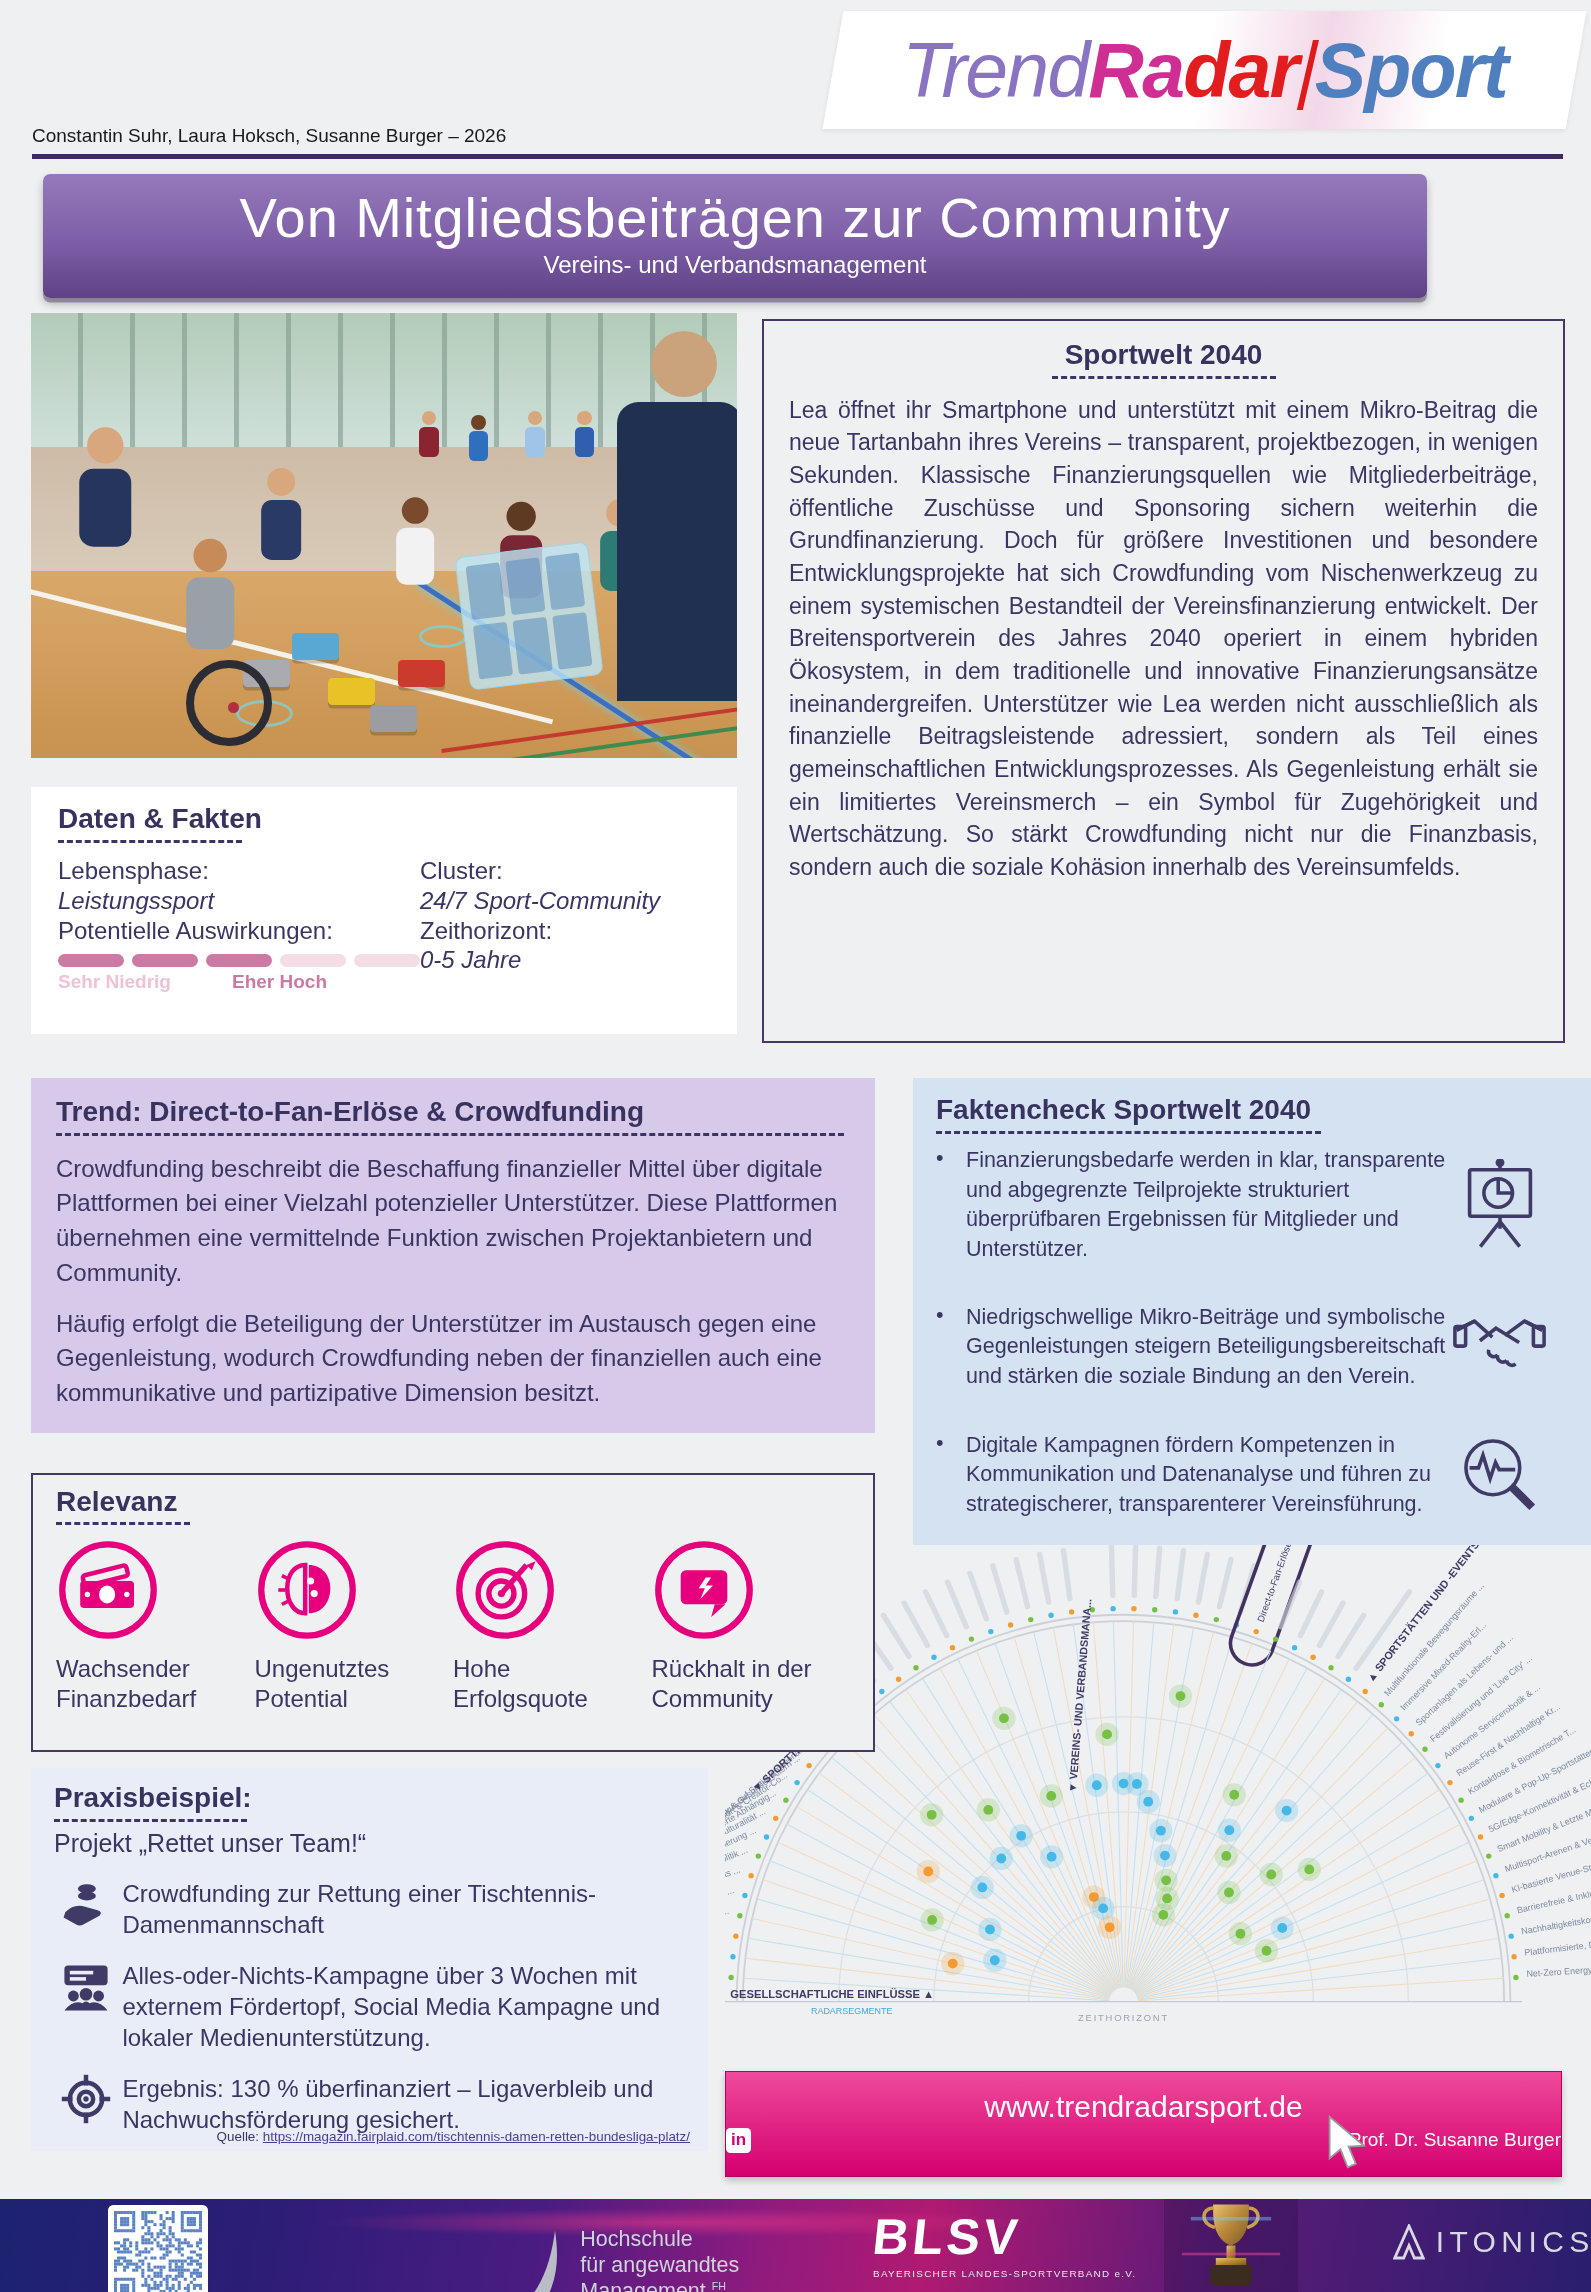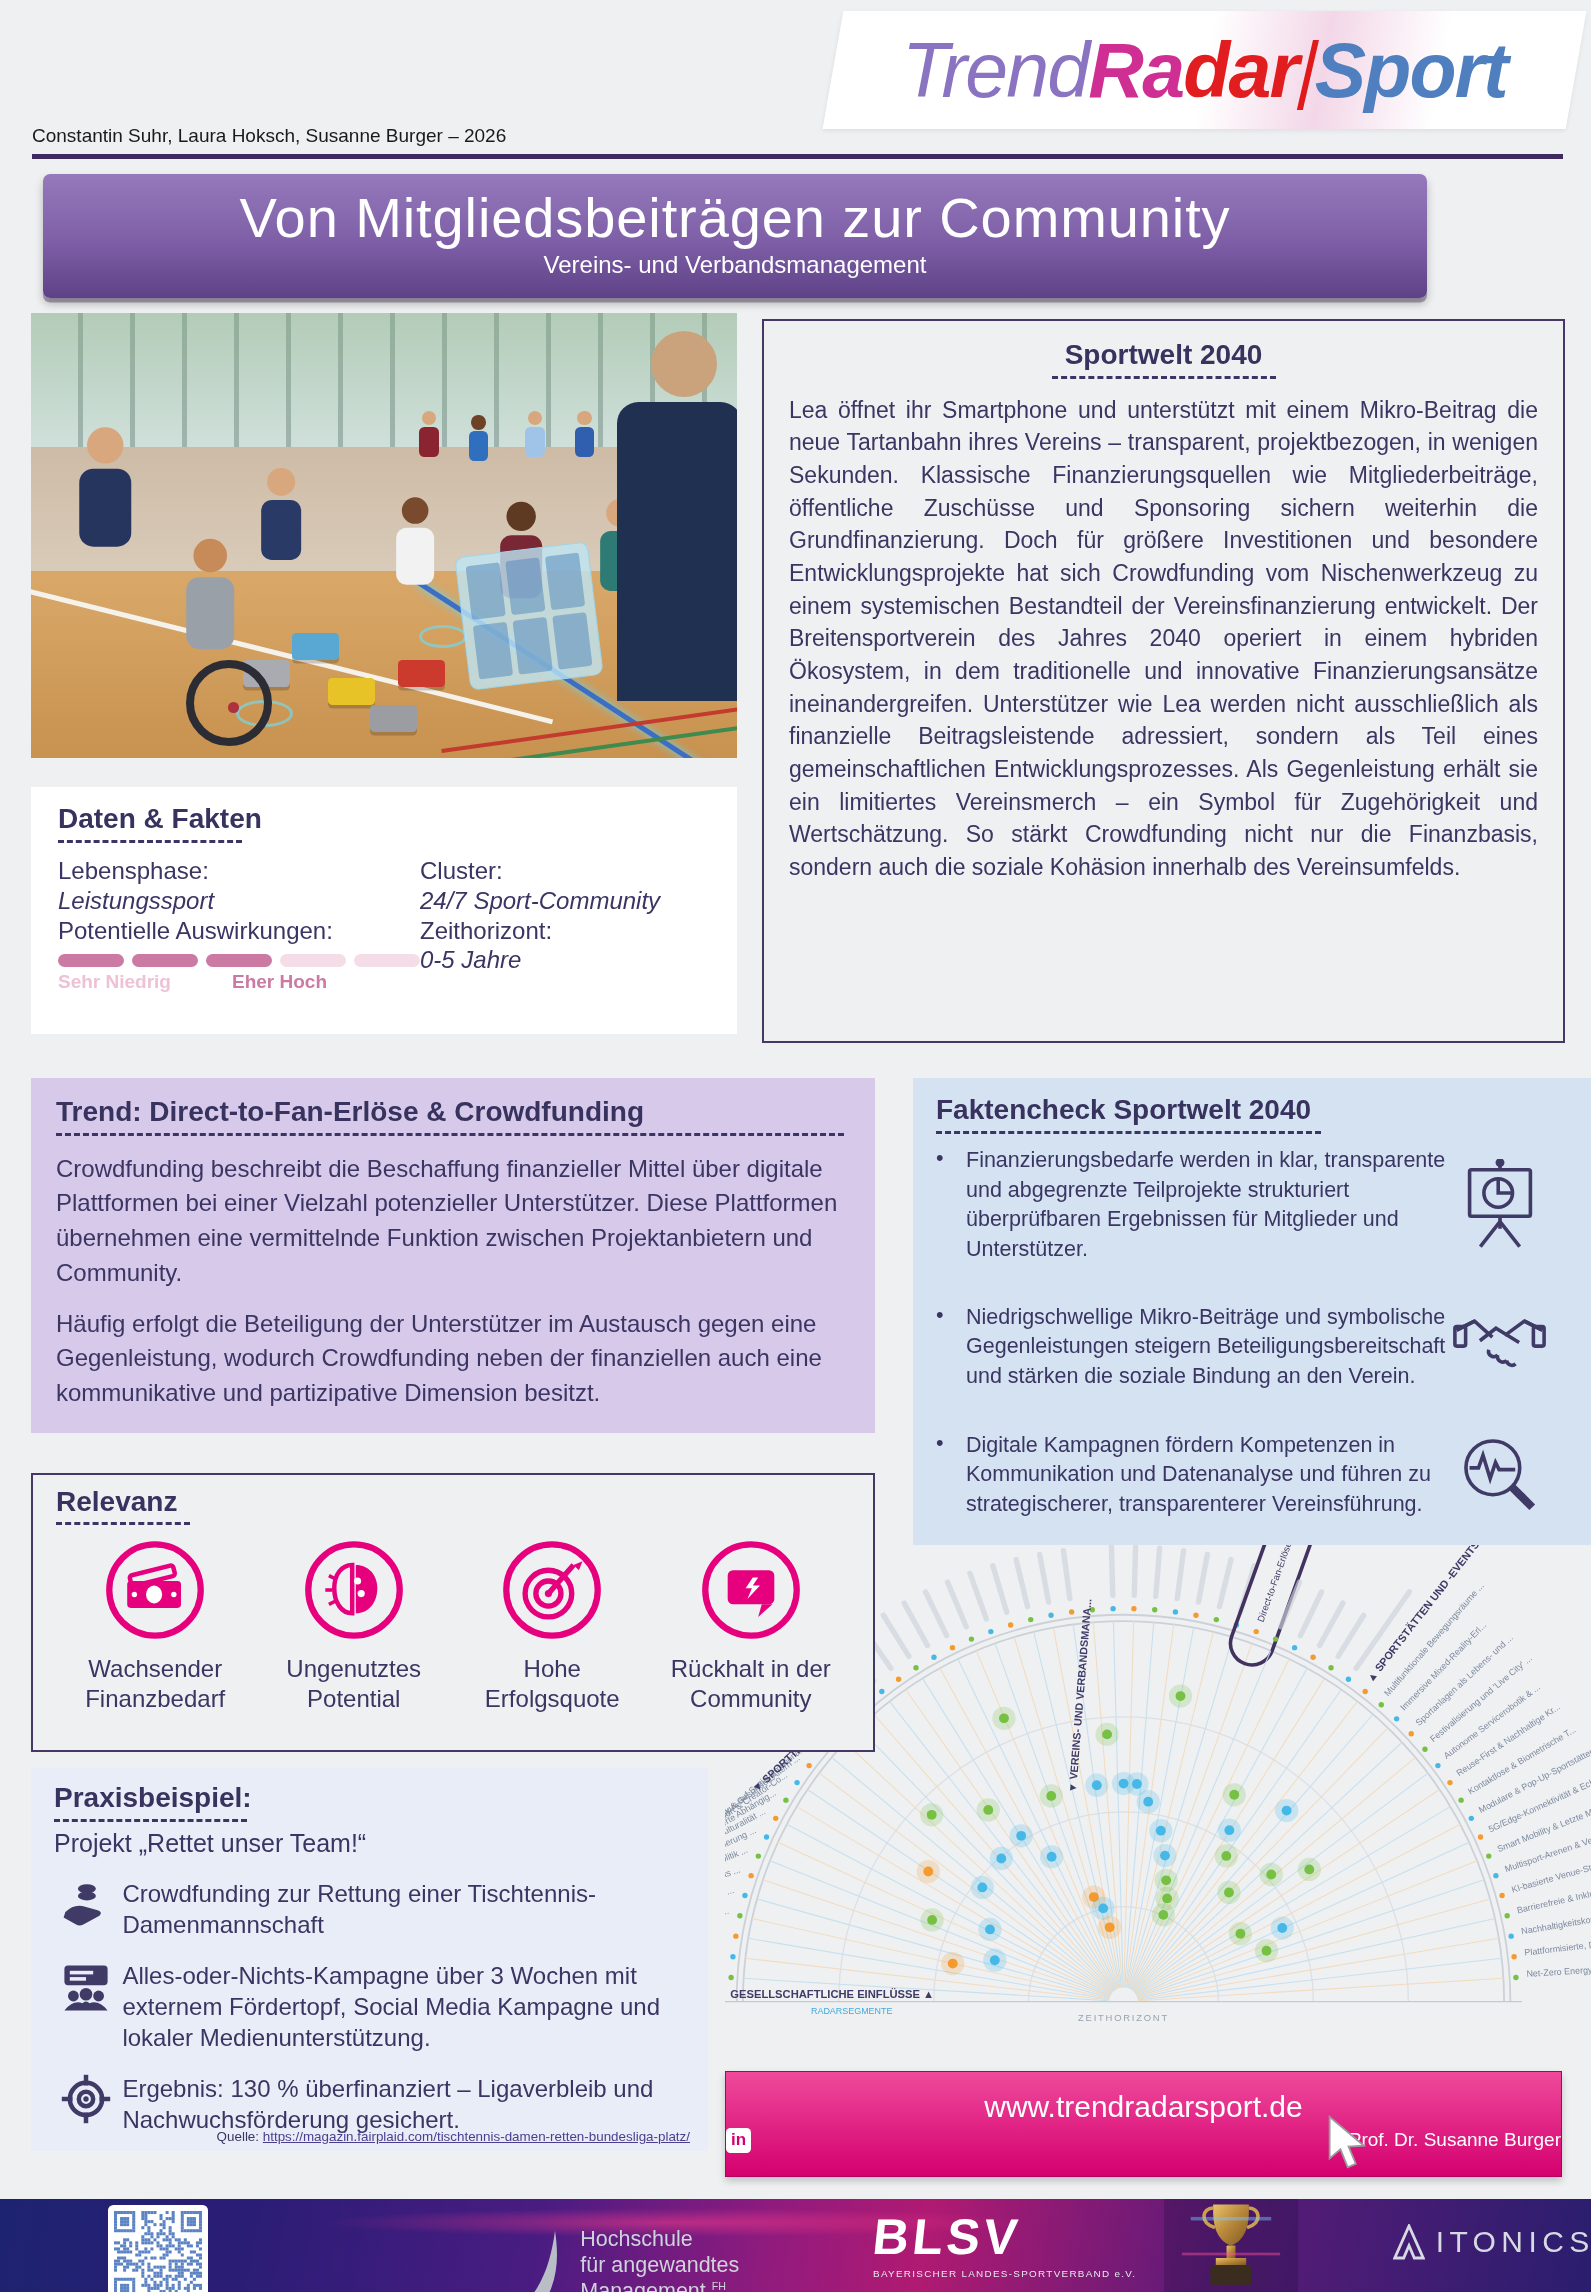--- a/index.html
+++ b/index.html
@@ -85,21 +85,21 @@
   .fk-row { display:flex; margin-top:12.5px; }
   .fk-row .bullet { width:30px; font-size:21.5px; color:#3a3562; }
   .fk-row .txt { width:484px; font-size:21.5px; line-height:1.38; color:#3a3562; }
   .fk-row .ic { width:99px; display:flex; align-items:center; justify-content:center; }
 
   
   .relevanz { position:absolute; left:31px; top:1473px; width:844px; height:279px; border:2.7px solid #463763;
     background:#eef0f2; padding:10.7px 23px; z-index:5; }
   .relevanz .dash { width:134px; }
   .rel-items { display:flex; margin-top:12.5px; }
-  .rel-item { flex:1; text-align:center; }
+  .rel-item { flex:1; }
   .rel-item .lbl { font-size:24px; color:#3a3562; margin-top:9px; line-height:1.25; }
 
   
   .praxis { position:absolute; left:31px; top:1768px; width:677px; height:383px; background:#e9edf7; padding:14.3px 23px; z-index:5; }
   .praxis .dash { width:193px; }
   .praxis .proj { font-size:25px; color:#3a3562; margin-top:7.2px; }
   .px-row { display:flex; margin-top:19.7px; align-items:flex-start; }
   .px-row .ic { width:63px; flex:0 0 63px; display:flex; justify-content:center; }
   .px-row .txt { font-size:24px; line-height:1.3; color:#3a3562; margin-left:5.4px; }
   .quelle { position:absolute; right:18px; bottom:7.2px; font-size:13.4px; color:#3a3562; }

